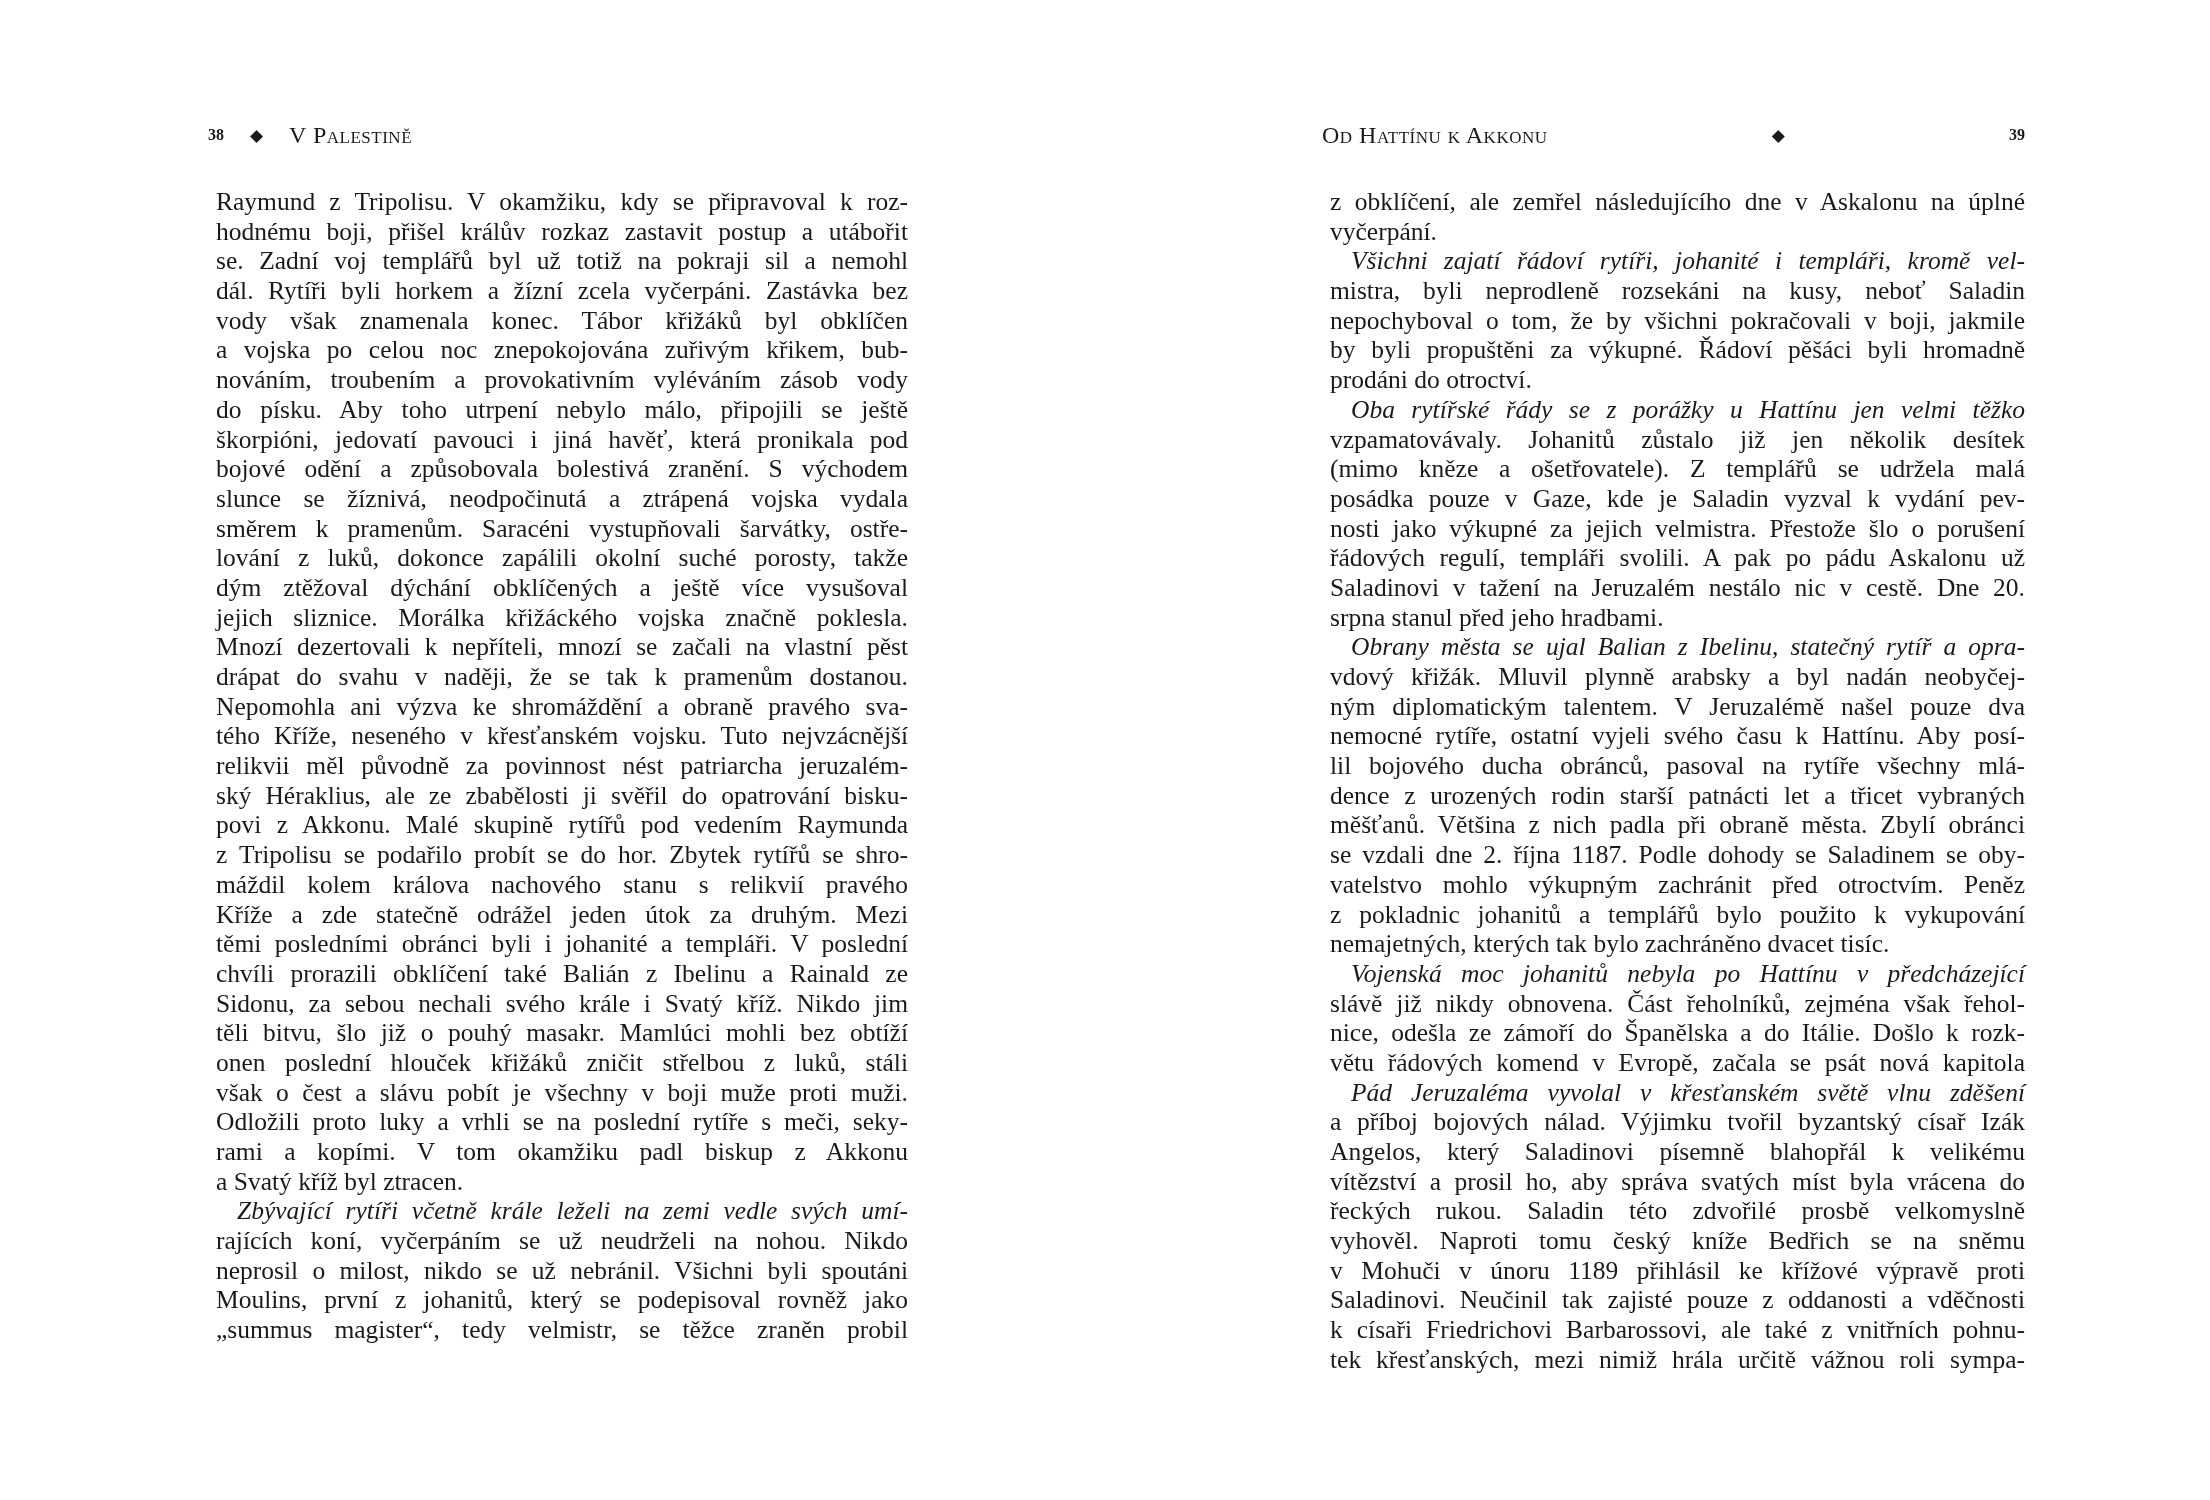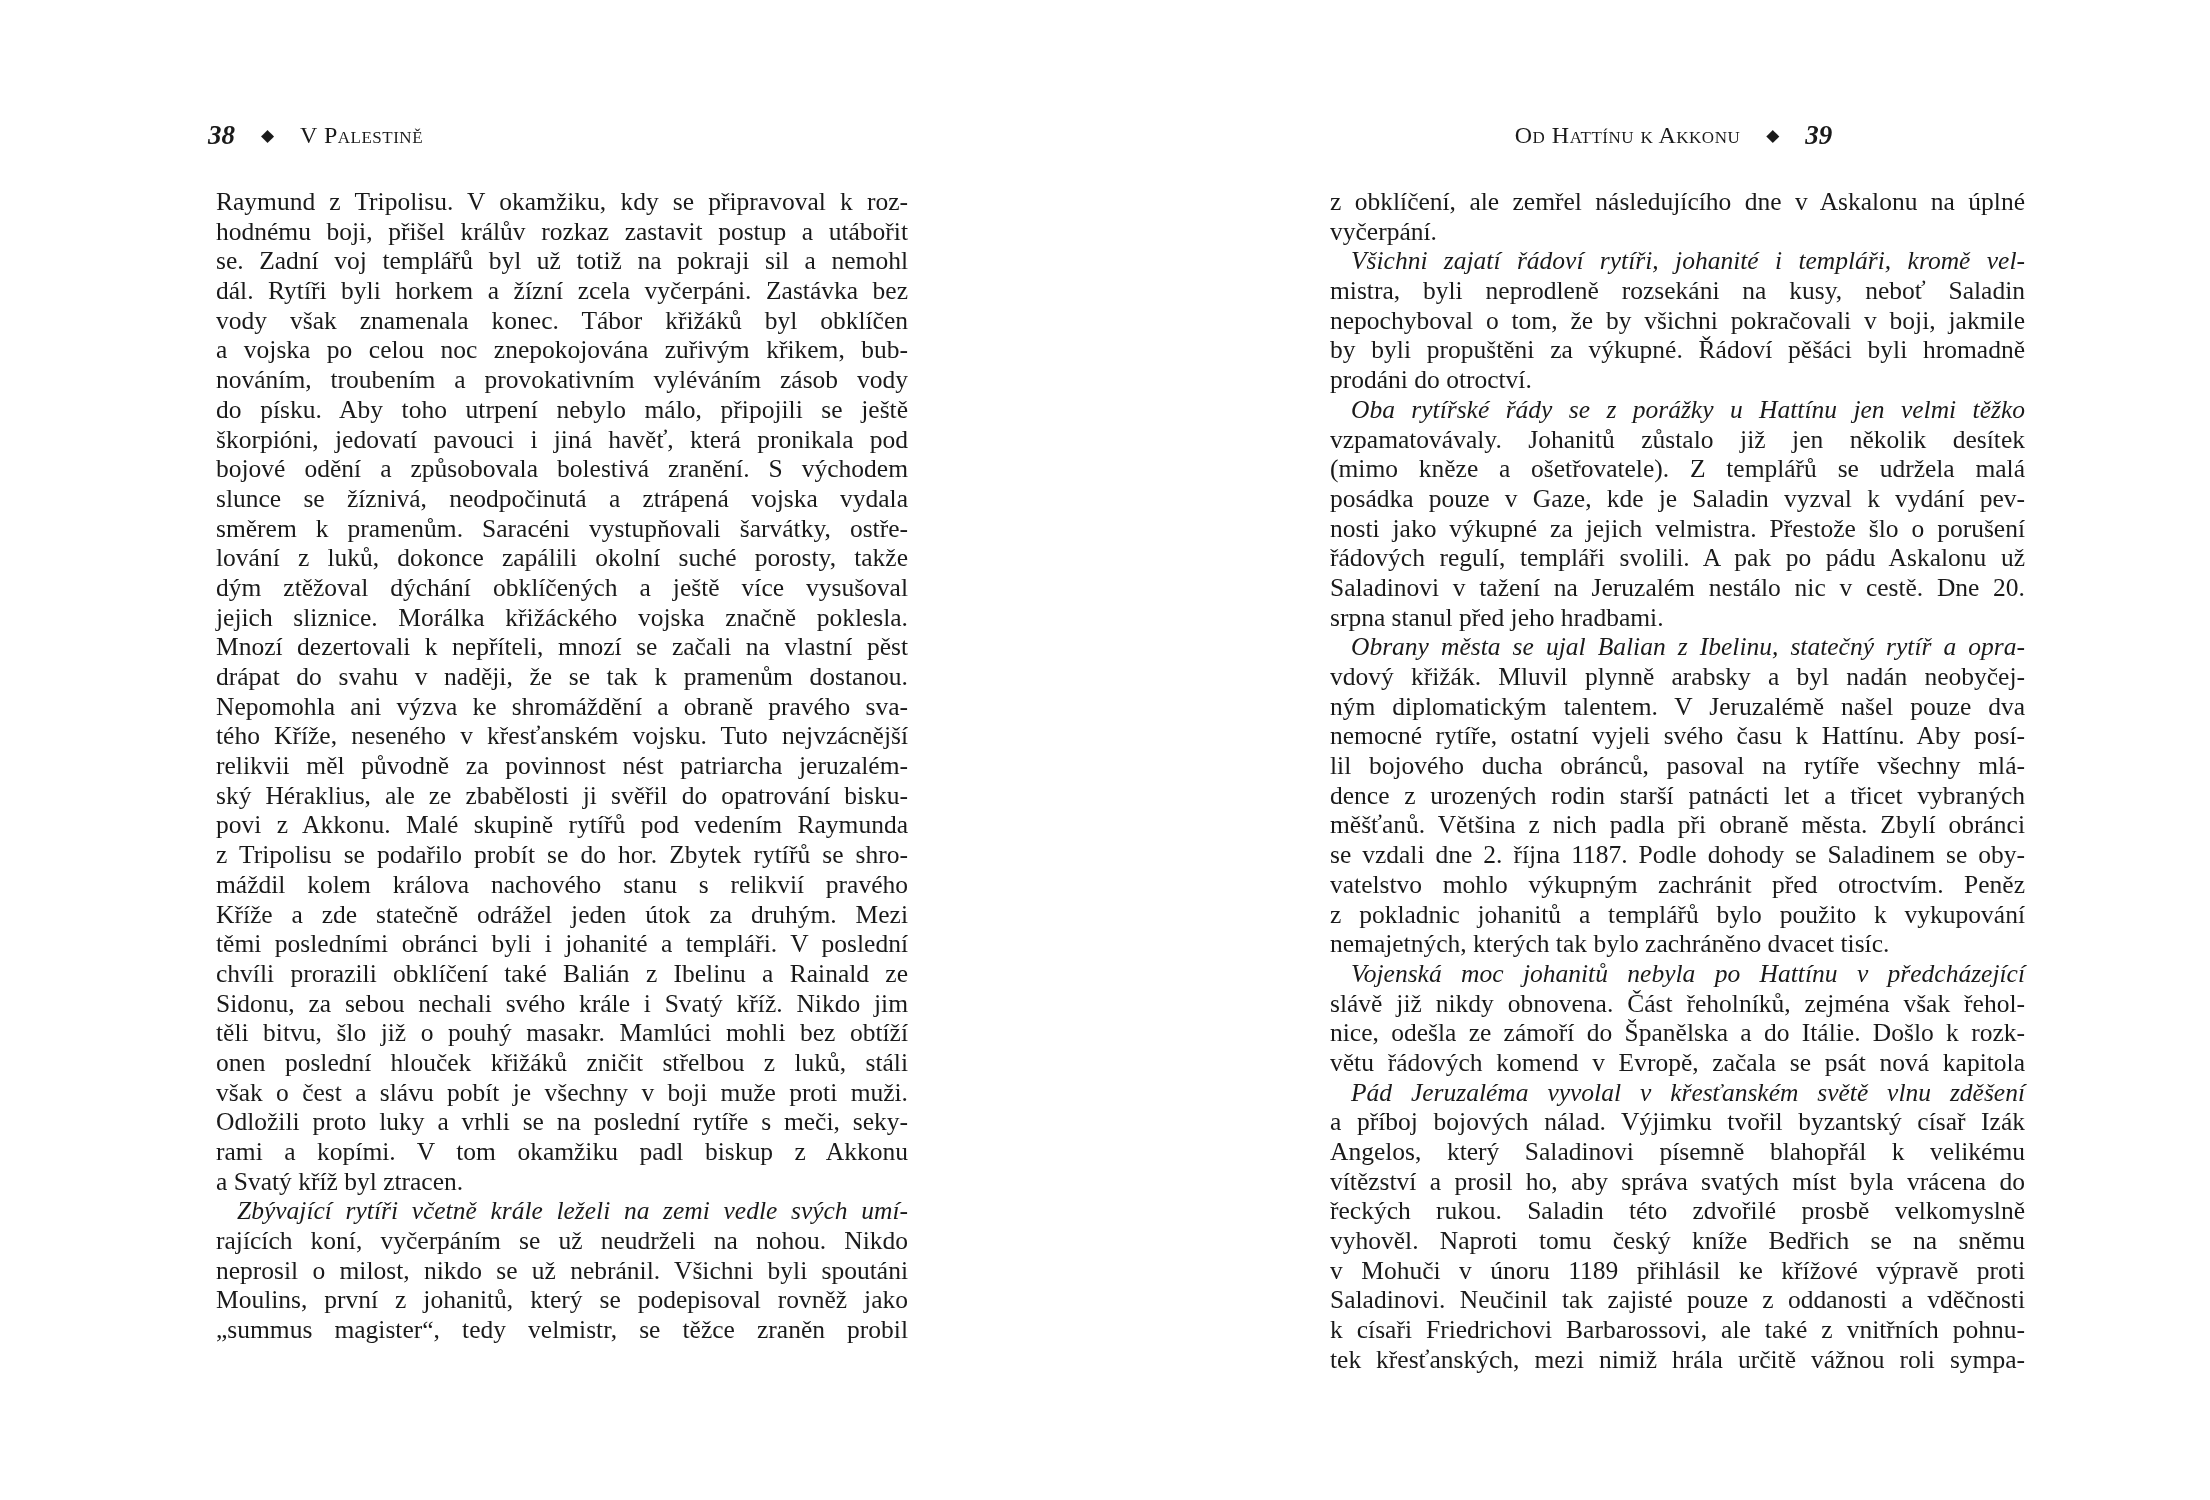--- a/index.html
+++ b/index.html
@@ -7,24 +7,24 @@
     width: 2210px; height: 1500px; background: #ffffff; position: relative; overflow: hidden;
     font-family: "Liberation Serif", "DejaVu Serif", serif; color: #1a1a1a;
   }
   .page { position: absolute; top: 0; height: 1500px; }
   .page.left { left: 208px; width: 700px; }
   .page.right { left: 1322px; width: 703px; }
   .running-head {
     position: absolute; top: 120px; left: 0; right: 0; height: 30px;
     font-size: 21px; display: flex; align-items: center; white-space: nowrap;
   }
-  .running-head .folio { font-weight: bold; font-size: 27px; font-style: italic; }
+  .running-head .folio { font-weight: bold; font-size: 16px; }
   .running-head .diamond { font-size: 17px; margin: 0 26px; }
   .running-head .title { font-variant: small-caps; letter-spacing: 0.5px; font-size: 24px; }
-  .page.right .running-head { justify-content: center; }
+  .page.right .running-head { justify-content: space-between; }
   .body-text { position: absolute; top: 187px; left: 0; right: 0; margin-left: 8px; }
   .line {
     display: block; height: 29.7px; line-height: 29.7px; font-size: 25.5px;
     text-align: justify; text-align-last: justify; white-space: nowrap; overflow: visible;
   }
   .line.last { text-align-last: left; }
   .line.indent { padding-left: 21px; font-style: italic; }
   .line-inner { display: block; white-space: normal; text-align: justify; text-align-last: justify; }
   .line.last .line-inner { text-align-last: left; }
 </style>

